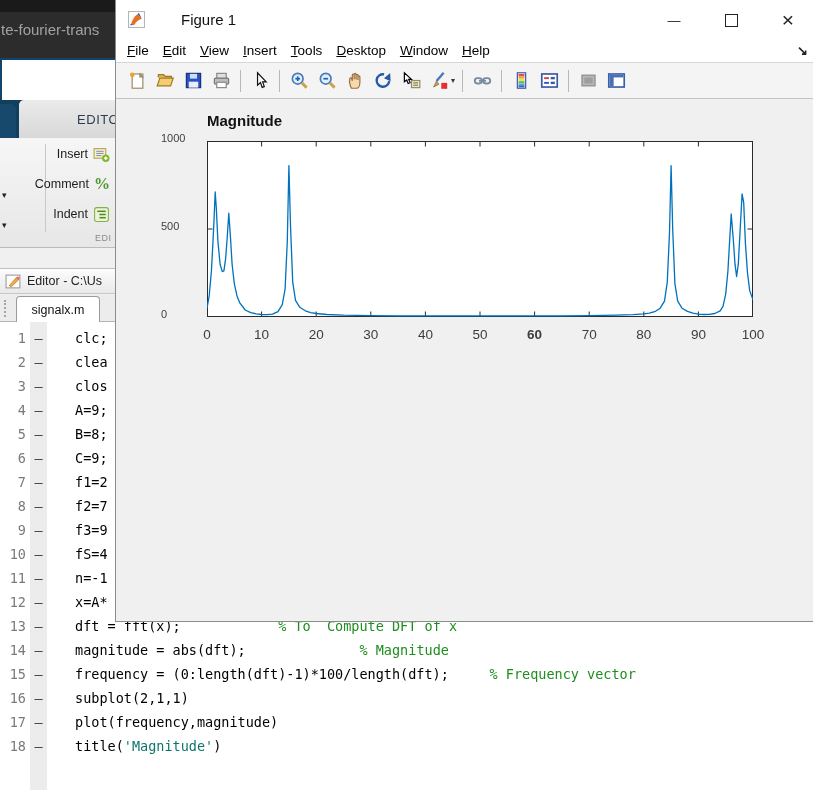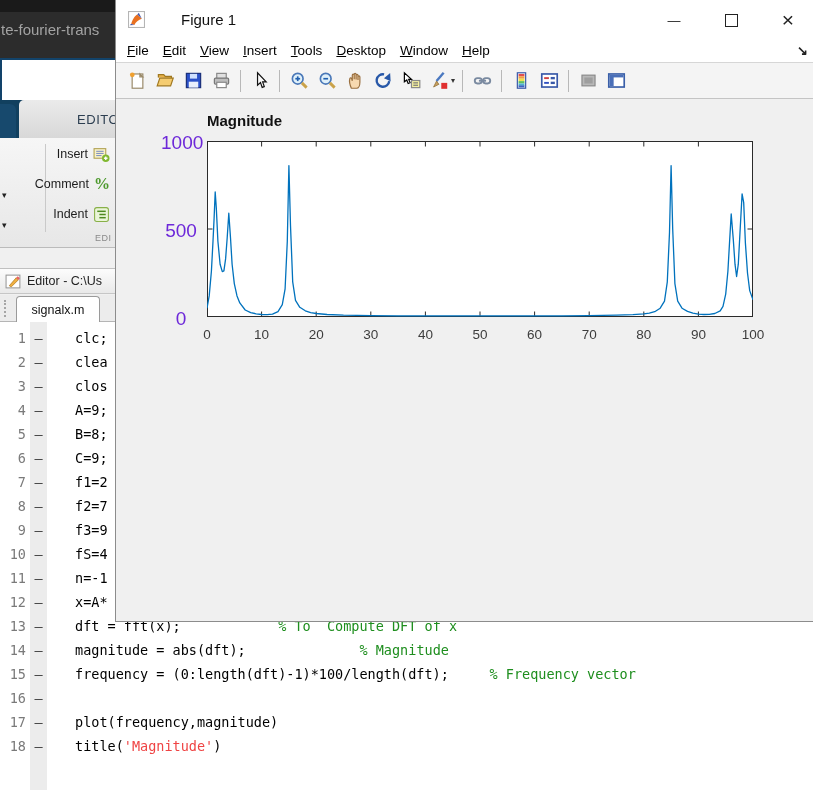--- a/index.html
+++ b/index.html
@@ -43,21 +43,21 @@
           display:flex;align-items:center;justify-content:center;font-size:12.5px;color:#111;}
   .code-area{position:absolute;left:0;top:322px;width:813px;height:468px;background:#ffffff;}
   .gutter-stripe{position:absolute;left:30px;top:0;width:17px;height:100%;background:#ececec;}
   .cline{position:absolute;left:0;height:24px;width:100%;font-family:"DejaVu Sans Mono",monospace;
          font-size:13.5px;line-height:24px;white-space:pre;}
   .cline .num{position:absolute;left:0;width:26px;text-align:right;color:#7a7a7a;}
   .cline .dash{position:absolute;left:30px;width:17px;text-align:center;color:#444;}
   .cline .src{position:absolute;left:75px;}
   .k-code{color:#000;}
   .k-comment{color:#1e8e1e;}
-  .k-string{color:#ef4444;margin-top:24px;}
+  .k-string{color:#0f766e;margin-top:24px;}
 
   
   .figwin{position:absolute;left:115px;top:0;width:698px;height:622px;z-index:10;background:#f0f0f0;
           border-left:1px solid #8c8c8c;border-bottom:1px solid #8c8c8c;box-sizing:border-box;}
   .fig-titlebar{position:absolute;left:0;top:0;width:100%;height:40px;background:#ffffff;}
   .fig-icon{position:absolute;left:12px;top:11px;width:17px;height:17px;}
   .fig-title{position:absolute;left:37px;top:11px;font-size:15px;color:#111;margin-left:28px;}
   .wc{position:absolute;top:0;width:44px;height:40px;display:flex;align-items:center;justify-content:center;color:#222;}
   .wc-min{right:117px;font-size:13px;}
   .wc-max{right:60px;}
@@ -70,21 +70,21 @@
   .fig-toolbar{position:absolute;left:0;top:63px;width:100%;height:36px;background:#f4f4f4;
                border-bottom:1px solid #c4c4c4;box-sizing:border-box;display:flex;align-items:center;
                padding-left:7px;}
   .tb-ic{width:19px;height:19px;margin:0 4.5px;position:relative;}
   .tb-sep{width:1px;height:22px;background:#b8b8b8;margin:0 5px;}
   .tb-caret{font-size:8px;color:#333;margin-left:-2px;margin-right:2px;}
   .fig-canvas{position:absolute;left:0;top:99px;width:100%;height:522px;background:#f0f0f0;}
   .plot-title{position:absolute;left:91px;top:13px;width:546px;
               font-size:15px;font-weight:bold;color:#111;}
   #axes{position:absolute;left:91px;top:42px;}
-  .ytick{position:absolute;width:40px;text-align:center;font-size:19px;color:#6d28d9;}
+  .ytick{position:absolute;width:40px;text-align:left;font-size:11px;color:#404040;}
   .xtick{position:absolute;width:40px;text-align:center;font-size:13.5px;color:#3d3d3d;top:228px;}
 </style>
 </head>
 <body>
 
 <div id="screen">
 
   <div class="desk">
 
     <div class="d-top">
@@ -167,21 +167,21 @@
           <div class="cline" style="top: 124px;"><span class="num">6</span><span class="dash">–</span><span class="src"><span class="k-code">C=9;</span></span></div>
           <div class="cline" style="top: 148px;"><span class="num">7</span><span class="dash">–</span><span class="src"><span class="k-code">f1=2</span></span></div>
           <div class="cline" style="top: 172px;"><span class="num">8</span><span class="dash">–</span><span class="src"><span class="k-code">f2=7</span></span></div>
           <div class="cline" style="top: 196px;"><span class="num">9</span><span class="dash">–</span><span class="src"><span class="k-code">f3=9</span></span></div>
           <div class="cline" style="top: 220px;"><span class="num">10</span><span class="dash">–</span><span class="src"><span class="k-code">fS=4</span></span></div>
           <div class="cline" style="top: 244px;"><span class="num">11</span><span class="dash">–</span><span class="src"><span class="k-code">n=-1</span></span></div>
           <div class="cline" style="top: 268px;"><span class="num">12</span><span class="dash">–</span><span class="src"><span class="k-code">x=A*</span></span></div>
           <div class="cline" style="top: 292px;"><span class="num">13</span><span class="dash">–</span><span class="src"><span class="k-code">dft = fft(x);            </span><span class="k-comment">% To  Compute DFT of x</span></span></div>
           <div class="cline" style="top: 316px; padding-left: 32px;"><span class="num">14</span><span class="dash">–</span><span class="src"><span class="k-code">magnitude = abs(dft);              </span><span class="k-comment">% Magnitude</span></span></div>
           <div class="cline" style="top: 340px;"><span class="num">15</span><span class="dash">–</span><span class="src"><span class="k-code">frequency = (0:length(dft)-1)*100/length(dft);     </span><span class="k-comment">% Frequency vector</span></span></div>
-          <div class="cline" style="top: 364px;"><span class="num">16</span><span class="dash">–</span></div>
+          <div class="cline" style="top: 364px;"><span class="num">16</span><span class="dash">–</span><span class="src"><span class="k-code">subplot(2,1,1)</span></span></div>
           <div class="cline" style="top: 388px;"><span class="num">17</span><span class="dash">–</span><span class="src"><span class="k-code">plot(frequency,magnitude)</span></span></div>
           <div class="cline" style="top: 412px;"><span class="num">18</span><span class="dash">–</span><span class="src"><span class="k-code">title(</span><span class="k-string">'Magnitude'</span><span class="k-code">)</span></span></div>
         </div>
     </div>
   </div>
 
   <div class="figwin">
 
     <div class="fig-titlebar">
       <span class="fig-icon">
@@ -305,21 +305,21 @@
           <div class="ytick" style="left: 45px; top: 121px;">500</div>
           <div class="ytick" style="left: 45px; top: 33px;">1000</div>
         </div>
       <div id="xticks">
           <div class="xtick" style="left: 71px;">0</div>
           <div class="xtick" style="left: 125.6px;">10</div>
           <div class="xtick" style="left: 180.2px;">20</div>
           <div class="xtick" style="left: 234.8px;">30</div>
           <div class="xtick" style="left: 289.4px;">40</div>
           <div class="xtick" style="left: 344px;">50</div>
-          <div class="xtick" style="left: 398.6px;">60</div>
+          <div class="xtick" style="left: 398.6px; font-weight: bold;">60</div>
           <div class="xtick" style="left: 453.2px;">70</div>
           <div class="xtick" style="left: 507.8px;">80</div>
           <div class="xtick" style="left: 562.4px;">90</div>
           <div class="xtick" style="left: 617px;">100</div>
         </div>
       <svg id="axes" width="546" height="176" viewBox="0 0 546 176">
           <rect x="0.5" y="0.5" width="545" height="175" fill="#ffffff" stroke="#2b2b2b"></rect>
           <line x1="0" y1="175.5" x2="0" y2="170.5" stroke="#2b2b2b"></line>
           <line x1="0" y1="0.5" x2="0" y2="5.5" stroke="#2b2b2b"></line>
           <line x1="54.6" y1="175.5" x2="54.6" y2="170.5" stroke="#2b2b2b"></line>

